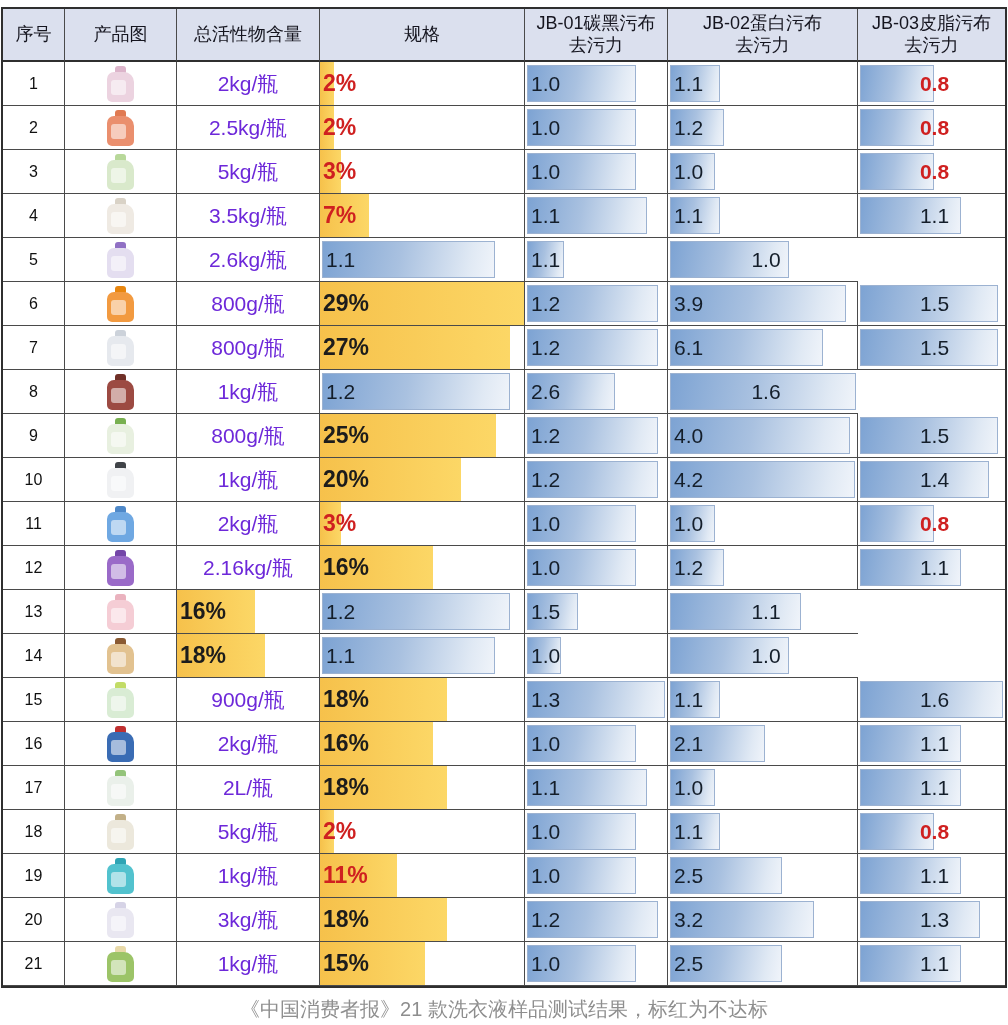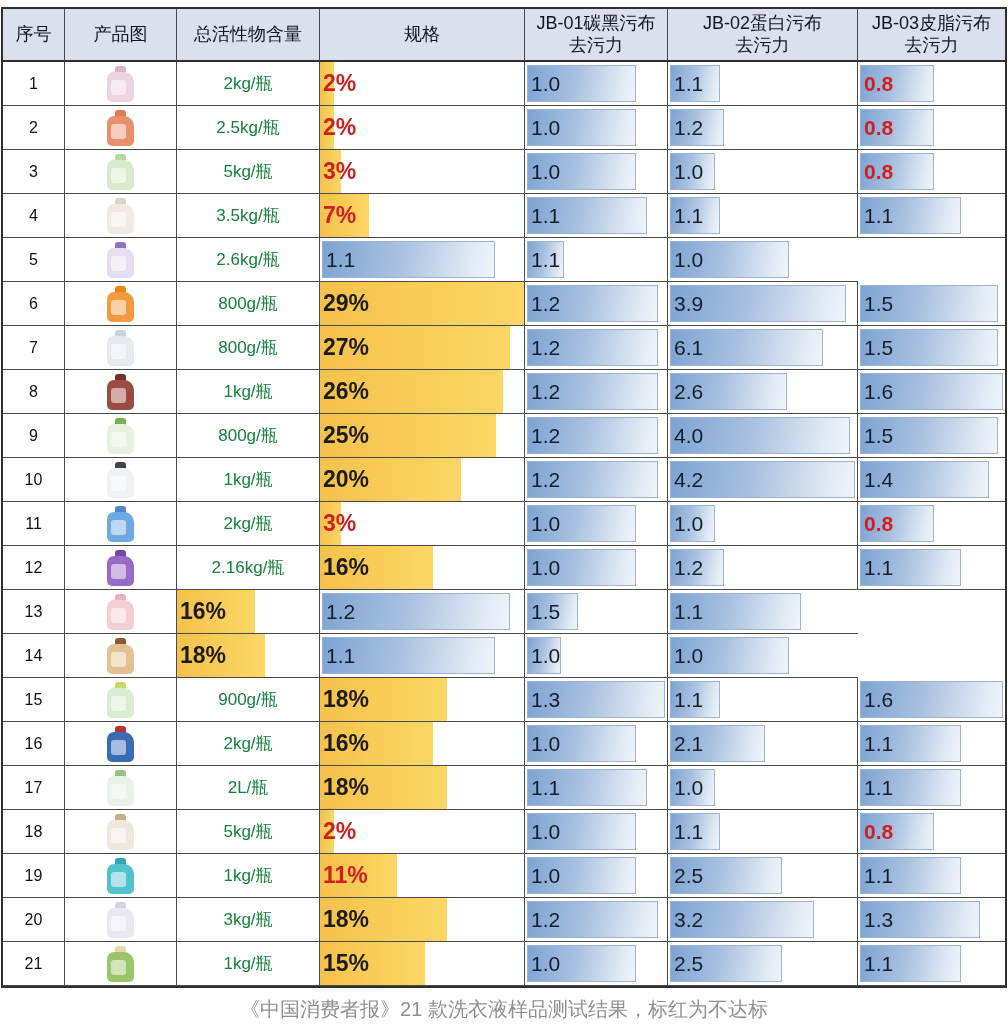--- a/index.html
+++ b/index.html
@@ -2,27 +2,27 @@
 <html style="--header-bg: #dbe0ee; --bar-yellow: #fbd35f; --bar-blue: #7da3d3; --red-flag: #cf2020; --caption-gray: #8e8e8e;"><head>
 <meta charset="utf-8">
 <style>
   html,body{margin:0;padding:0;background:#fff;}
   body{font-family:"Liberation Sans","DejaVu Sans",sans-serif;width:1008px;}
   .page{width:1008px;padding-top:7px;box-sizing:border-box;}
   .table{border:2px solid #2f2f2f;box-sizing:border-box;width:1006px;margin:0 1px;}
   .row{display:grid;grid-template-columns:62px 112px 143px 205px 143px 190px 147px;}
   .cell{position:relative;border-right:1px solid #4a4a4a;border-bottom:1px solid #4a4a4a;
         display:flex;align-items:center;box-sizing:border-box;overflow:hidden;background:#fff;}
-  .cell.last{border-right:none;}
+  .cell.last{border-right:none;justify-content:center;}
   .header-row .cell{background:var(--header-bg,#dbe0ee);height:53px;justify-content:center;text-align:center;
         border-bottom:2px solid #2f2f2f;font-size:18px;color:#15151f;line-height:1.22;flex-direction:column;}
   .body-row .cell{height:44px;}
   .center{justify-content:center;}
   .serial{font-size:16px;color:#101010;}
-  .spec{font-size:17px;color:#15803d;}
+  .spec{font-size:21px;color:#6d28d9;}
   .ybar{position:absolute;left:0;top:0;bottom:0;background:linear-gradient(to right,#f6c14b,#fcd766);}
   .pct{position:relative;z-index:1;font-weight:bold;font-size:23px;color:#1c1c1c;padding-left:3px;letter-spacing:0;}
   .pct.red{color:var(--red-flag,#cf2020);}
   .bbar{position:absolute;left:2px;top:3px;bottom:3px;max-width:calc(100% - 4px);box-sizing:border-box;
         background:linear-gradient(100deg,#7da3d3 0%,#a9c1e0 45%,#e0e9f4 85%,#f0f4fa 100%);
         border:1px solid #9cb2d1;}
   .val{position:relative;z-index:1;font-size:21px;color:#141e2a;padding-left:6px;}
   .val.red{color:var(--red-flag,#cf2020);font-weight:bold;}
   .bottle{display:flex;flex-direction:column;align-items:center;width:100%;}
   .bottle-cap{width:11px;height:7px;border-radius:3px 3px 1px 1px;}
@@ -291,24 +291,20 @@
             <div class="bottle-cap" style="background: rgb(112, 48, 40);"></div>
             <div class="bottle-body" style="background: rgb(156, 74, 66);">
               <div class="bottle-label"></div>
             </div>
           </div>
         </div>
         <div class="cell center">
           <span class="spec">1kg/瓶</span>
         </div>
         <div class="cell">
-          <div class="ybar" style="width: 89.7%;"></div>
-          <span class="pct">26%</span>
-        </div>
-        <div class="cell">
           <div class="bbar" style="width: 92.3%;"></div>
           <span class="val">1.2</span>
         </div>
         <div class="cell">
           <div class="bbar" style="width: 61.9%;"></div>
           <span class="val">2.6</span>
         </div>
         <div class="cell last">
           <div class="bbar" style="width: 100%;"></div>
           <span class="val">1.6</span>

